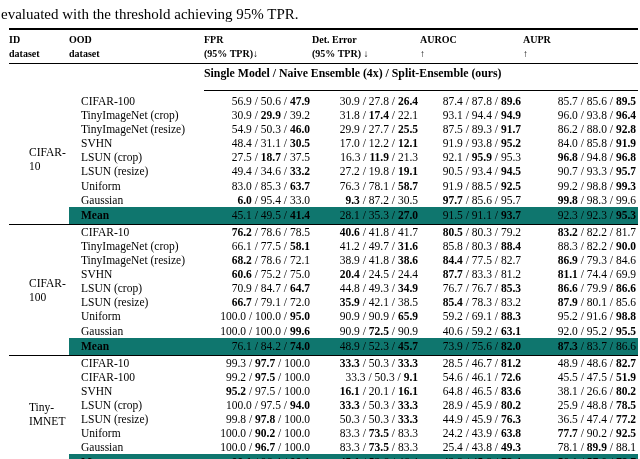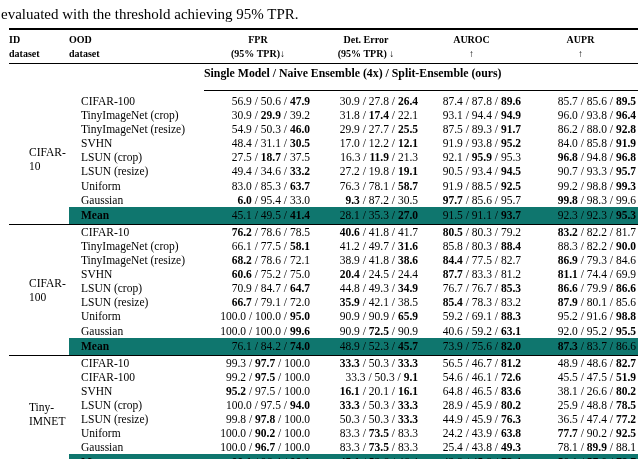--- a/index.html
+++ b/index.html
@@ -18,21 +18,21 @@
 
   
   .hrow th {
     border-top:2.2px solid #000; border-bottom:1.6px solid #000;
     font-weight:bold; font-size:10px; line-height:13.5px;
     padding:3px 0 3px 0; vertical-align:top;
   }
   .text-head { text-align:left; }
   .id-head  { padding-left:20px; }
   .ood-head { padding-left:12px;margin-left:48px; }
-  .num-head { text-align:center; }
+  .num-head { text-align:left; }
 
   
   .sub-empty { border:none; }
   .sub-cell {
     text-align:left; font-weight:bold; font-size:11.8px;
     line-height:14px; padding:2px 0 10px 0;
     border-bottom:1.2px solid #000;
   }
 
   
@@ -228,21 +228,21 @@
           <td class="num-cell"><span>48.9</span> / <span>52.3</span> / <span class="b">45.7</span></td>
           <td class="num-cell"><span>73.9</span> / <span>75.6</span> / <span class="b">82.0</span></td>
           <td class="num-cell"><span class="b">87.3</span> / <span>83.7</span> / <span>86.6</span></td>
         </tr>
         <tr class="group-start">
           <td rowspan="8" class="id-cell">Tiny-
 IMNET</td>
           <td class="ood-cell">CIFAR-10</td>
           <td class="num-cell"><span>99.3</span> / <span class="b">97.7</span> / <span>100.0</span></td>
           <td class="num-cell"><span class="b">33.3</span> / <span>50.3</span> / <span class="b">33.3</span></td>
-          <td class="num-cell"><span>56.5</span> / <span>46.7</span> / <span class="b">81.2</span></td>
+          <td class="num-cell"><span>28.5</span> / <span>46.7</span> / <span class="b">81.2</span></td>
           <td class="num-cell"><span>48.9</span> / <span>48.6</span> / <span class="b">82.7</span></td>
         </tr>
         <tr>
           <td class="ood-cell">CIFAR-100</td>
           <td class="num-cell"><span>99.2</span> / <span class="b">97.5</span> / <span>100.0</span></td>
           <td class="num-cell"><span>33.3</span> / <span>50.3</span> / <span class="b">9.1</span></td>
           <td class="num-cell"><span>54.6</span> / <span>46.1</span> / <span class="b">72.6</span></td>
           <td class="num-cell"><span>45.5</span> / <span>47.5</span> / <span class="b">51.9</span></td>
         </tr>
         <tr>

